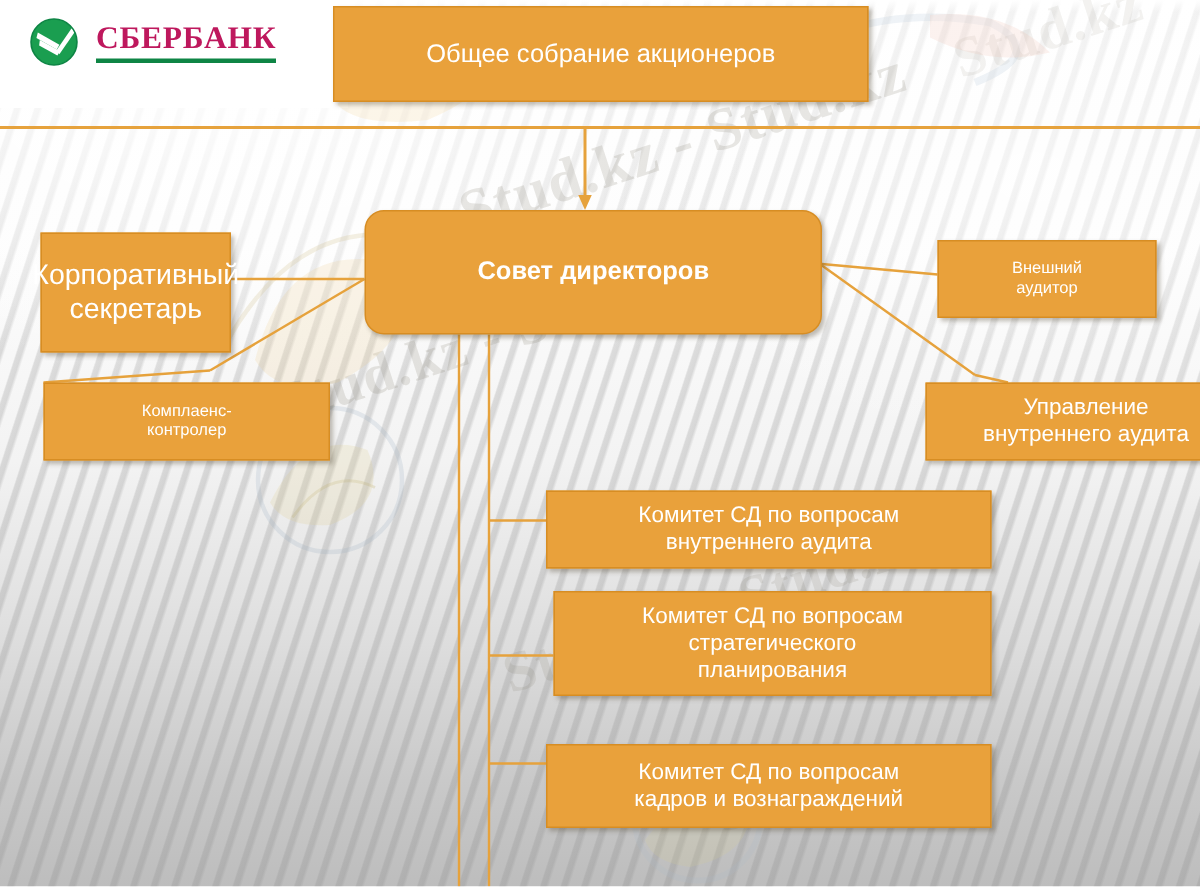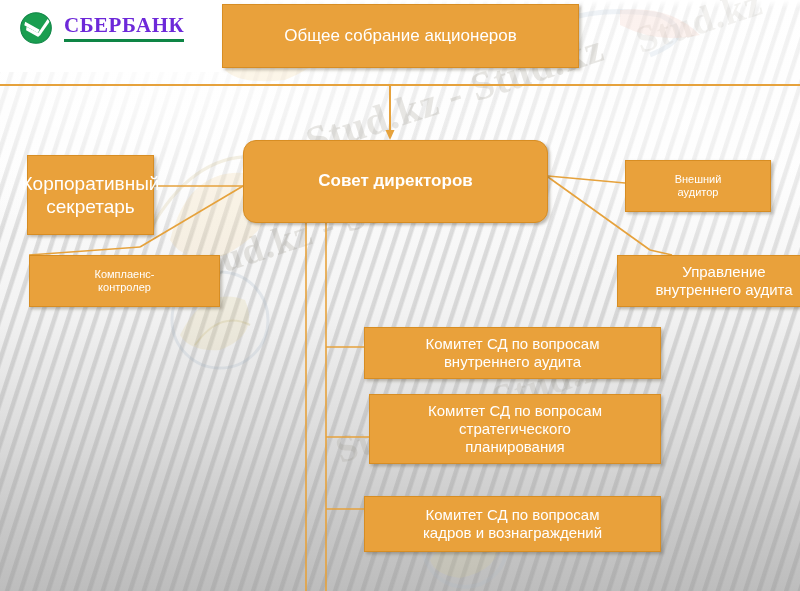--- a/index.html
+++ b/index.html
@@ -56,21 +56,21 @@
     user-select:none;
   }
   .wm-flower{
     position:absolute;width:150px;height:150px;opacity:.45;
   }
 
   
   .logo{position:absolute;left:18px;top:10px;display:flex;align-items:center;gap:10px;}
   .logo-mark{width:36px;height:36px;position:relative;}
   .logo-text{
-    color:#6d28d9;font-weight:700;font-size:21px;letter-spacing:.5px;
+    color:#be185d;font-weight:700;font-size:21px;letter-spacing:.5px;
     font-family:"Liberation Serif", serif;
     padding-bottom:3px;border-bottom:3px solid #0e8545;line-height:1.05;
   }
   .h-rule{position:absolute;left:0;top:84px;width:800px;height:2px;background:#E6A23C;}
   svg.lines{position:absolute;left:0;top:0;width:800px;height:591px;overflow:visible;}
 
   
   .node{
     position:absolute;
     background:#E9A13B;

